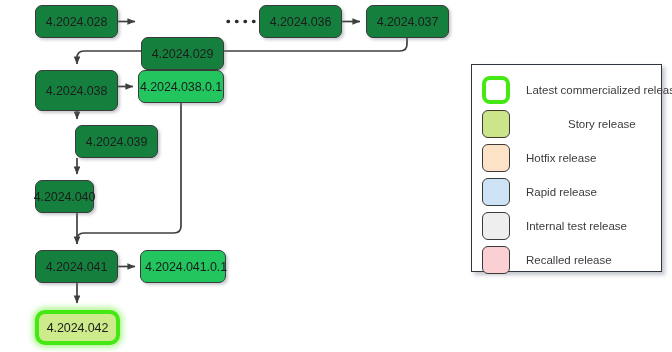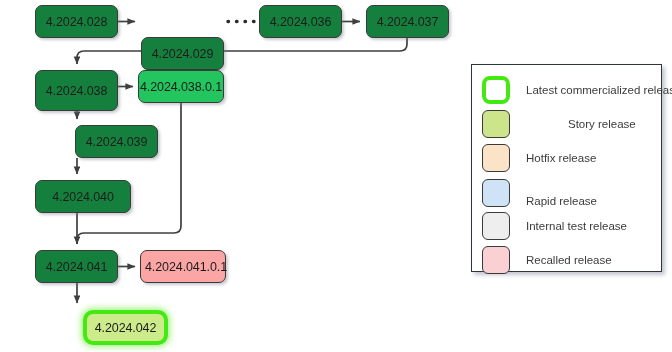--- a/index.html
+++ b/index.html
@@ -30,21 +30,21 @@
     align-items: center;
     justify-content: center;
     font-size: 12.5px;
     color: #1c1c1c;
     letter-spacing: -0.1px;
     white-space: nowrap;
     box-shadow: 2px 2px 3px rgba(120,125,140,0.40);
   }
   .node.story   { background: #15803d; }
   .node.rapid   { background: #22c55e; }
-  .node.internal{ background: #fca5a5; padding-left: 6px; }
+  .node.internal{ background: #22c55e; padding-left: 6px; }
   .node.latest {
     background: #cdeb8b;
     border: 4px solid #44e812;
     border-radius: 10px;
     box-shadow: 0 0 6px 2px rgba(90,235,30,0.55);
   }
   #legend {
     position: absolute;
     left: 471px;
     top: 64px;
@@ -115,39 +115,39 @@
   <path d="M77,283 L77,303" stroke="#3f3f3f" stroke-width="1.7" fill="none" marker-end="url(#arrow)"></path>
 </svg>
 
 <div class="node story" style="left:35px;  top:5px;   width:83px; height:33px;">4.2024.028</div>
 <div class="node story" style="left:141px; top:5px;   width:83px; height:33px;margin-top:32px;">4.2024.029</div>
 <div class="node story" style="left:259px; top:5px;   width:83px; height:33px;">4.2024.036</div>
 <div class="node story" style="left:366px; top:5px;   width:83px; height:33px;">4.2024.037</div>
 <div class="node story" style="left:35px;  top:70px;  width:83px; height:41px;">4.2024.038</div>
 <div class="node rapid" style="left:138px; top:70px;  width:86px; height:33px;">4.2024.038.0.1</div>
 <div class="node story" style="left:35px;  top:125px; width:83px; height:33px;margin-left:40px;">4.2024.039</div>
-<div class="node story" style="left:35px;  top:180px; width:96px; height:33px;">4.2024.040</div>
+<div class="node story" style="left:35px;  top:180px; width:59px; height:33px;">4.2024.040</div>
 <div class="node story" style="left:35px;  top:250px; width:83px; height:33px;">4.2024.041</div>
 <div class="node internal" style="left:140px; top:250px; width:86px; height:33px;">4.2024.041.0.1</div>
-<div class="node latest" style="left:35px;  top:310px; width:85px; height:35px;margin-left:48px;">4.2024.042</div>
+<div class="node latest" style="left:35px;  top:310px; width:85px; height:35px;">4.2024.042</div>
 
 <div id="legend">
   <div class="legend-row" style="top:10px;">
     <span class="swatch latest"></span>
     <span class="legend-label">Latest commercialized release</span>
   </div>
   <div class="legend-row" style="top:44px;gap:42px;">
     <span class="swatch" style="background:#cce58b;"></span>
     <span class="legend-label">Story release</span>
   </div>
   <div class="legend-row" style="top:78px;">
     <span class="swatch" style="background:#fce3c8;"></span>
     <span class="legend-label">Hotfix release</span>
   </div>
-  <div class="legend-row" style="top:112px;align-items:flex-end;">
+  <div class="legend-row" style="top:112px;">
     <span class="swatch" style="background:#cfe3f7;"></span>
     <span class="legend-label">Rapid release</span>
   </div>
   <div class="legend-row" style="top:146px;">
     <span class="swatch" style="background:#eeeeee;"></span>
     <span class="legend-label">Internal test release</span>
   </div>
   <div class="legend-row" style="top:180px;justify-content:flex-end;">
     <span class="swatch" style="background:#fbd0d3;"></span>
     <span class="legend-label">Recalled release</span>

